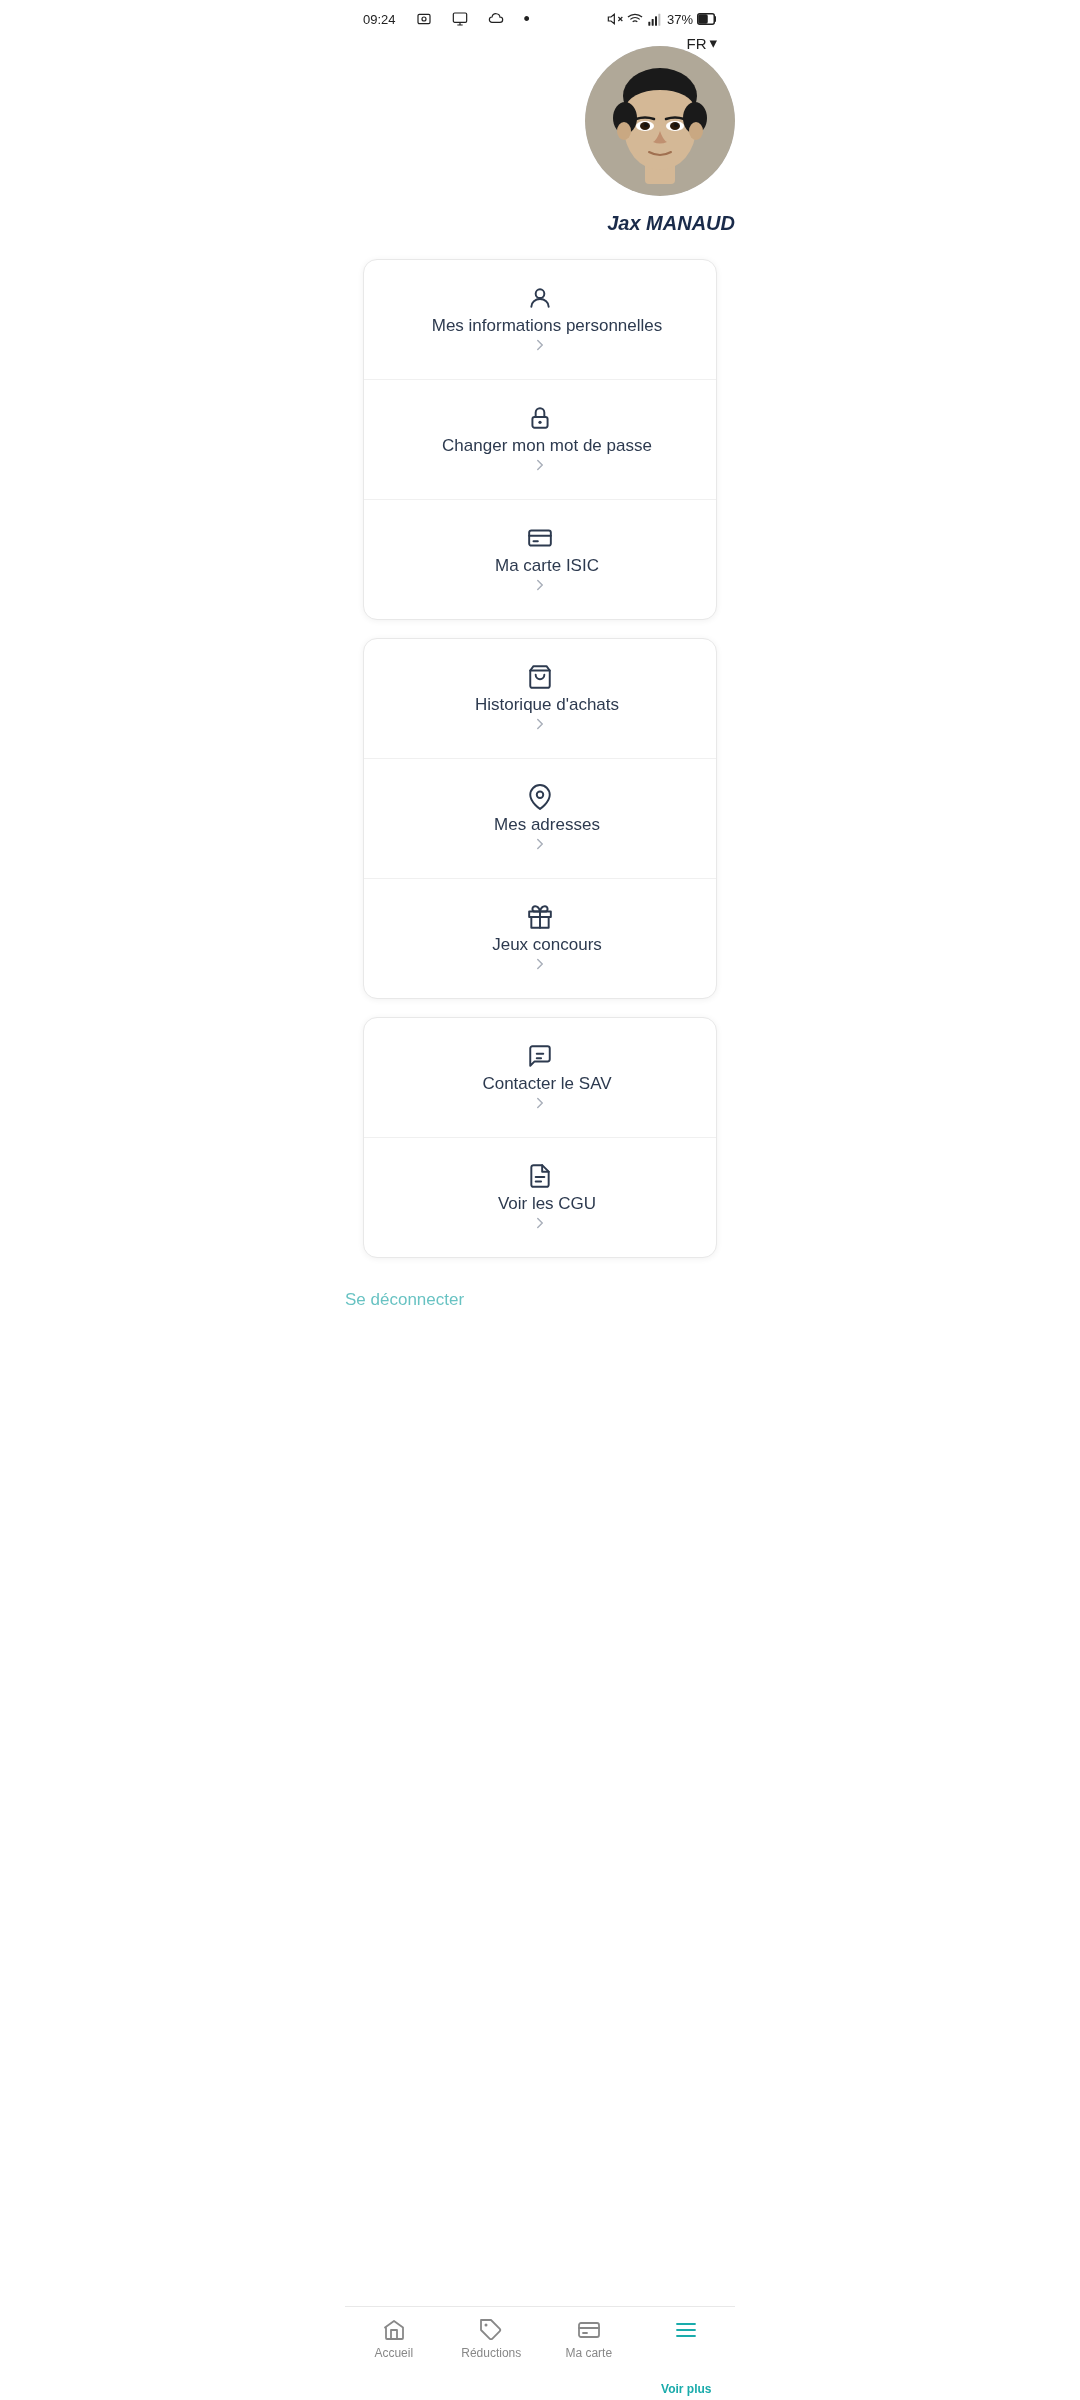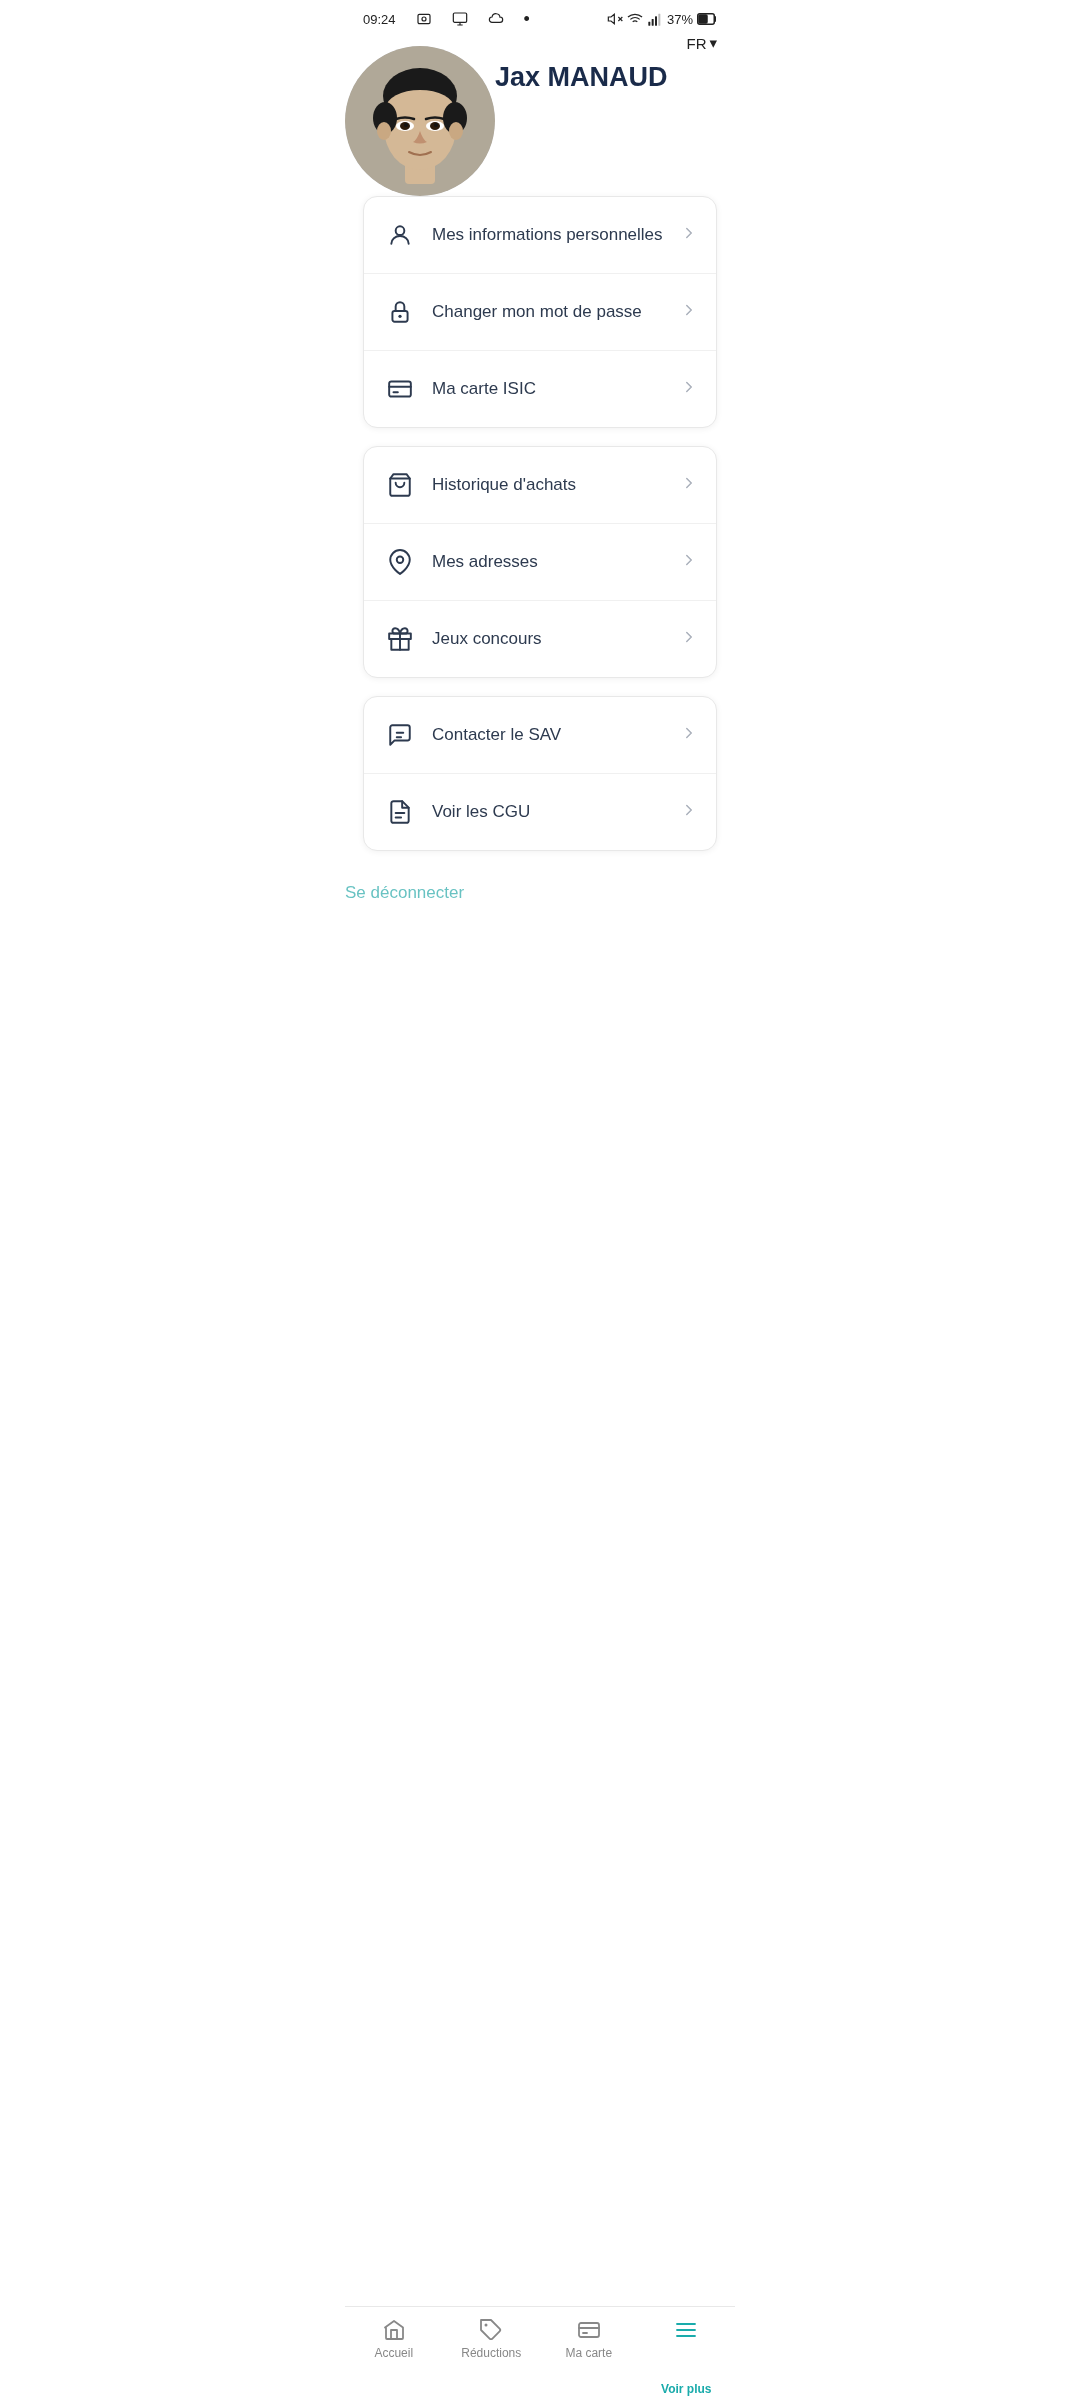--- a/index.html
+++ b/index.html
@@ -24,22 +24,22 @@
       font-size: 13px;
       font-weight: 500;
       color: #222;
     }
     .status-left { display: flex; align-items: center; gap: 20px; }
     .status-right { display: flex; align-items: center; gap: 4px; }
 
     
     .header-area {
       display: flex;
-      flex-direction: row;
-      align-items: flex-start;
+      flex-direction: column;
+      align-items: flex-end;
       padding-top: 12px;
       position: relative;
     }
 
     .lang-selector {
       position: absolute;
       top: 0;
       right: 18px;
       font-size: 15px;
       font-weight: 500;
@@ -61,44 +61,46 @@
       justify-content: center;
     }
 
     
     .avatar-circle svg {
       width: 100%;
       height: 100%;
     }
 
     .user-name {
-      font-size: 27px;
+      font-size: 20px;
       font-weight: 800;
       color: #1a2b4a;
       margin-top: 16px;
       margin-bottom: 24px;
+      font-style: italic;
     }
 
     
     .menu-group {
       background: #fff;
       border: 1px solid #e8e8e8;
       border-radius: 14px;
       margin: 0 18px 18px 18px;
       overflow: hidden;
       box-shadow: 0 1px 6px rgba(0,0,0,0.06);
     }
 
     .menu-item {
       display: flex;
       align-items: center;
       padding: 20px 18px;
       cursor: pointer;
       border-bottom: 1px solid #f0f0f0;
       transition: background 0.15s;
+      flex-direction: column;
     }
 
     .menu-item:last-child {
       border-bottom: none;
     }
 
     .menu-icon {
       width: 36px;
       height: 36px;
       display: flex;

